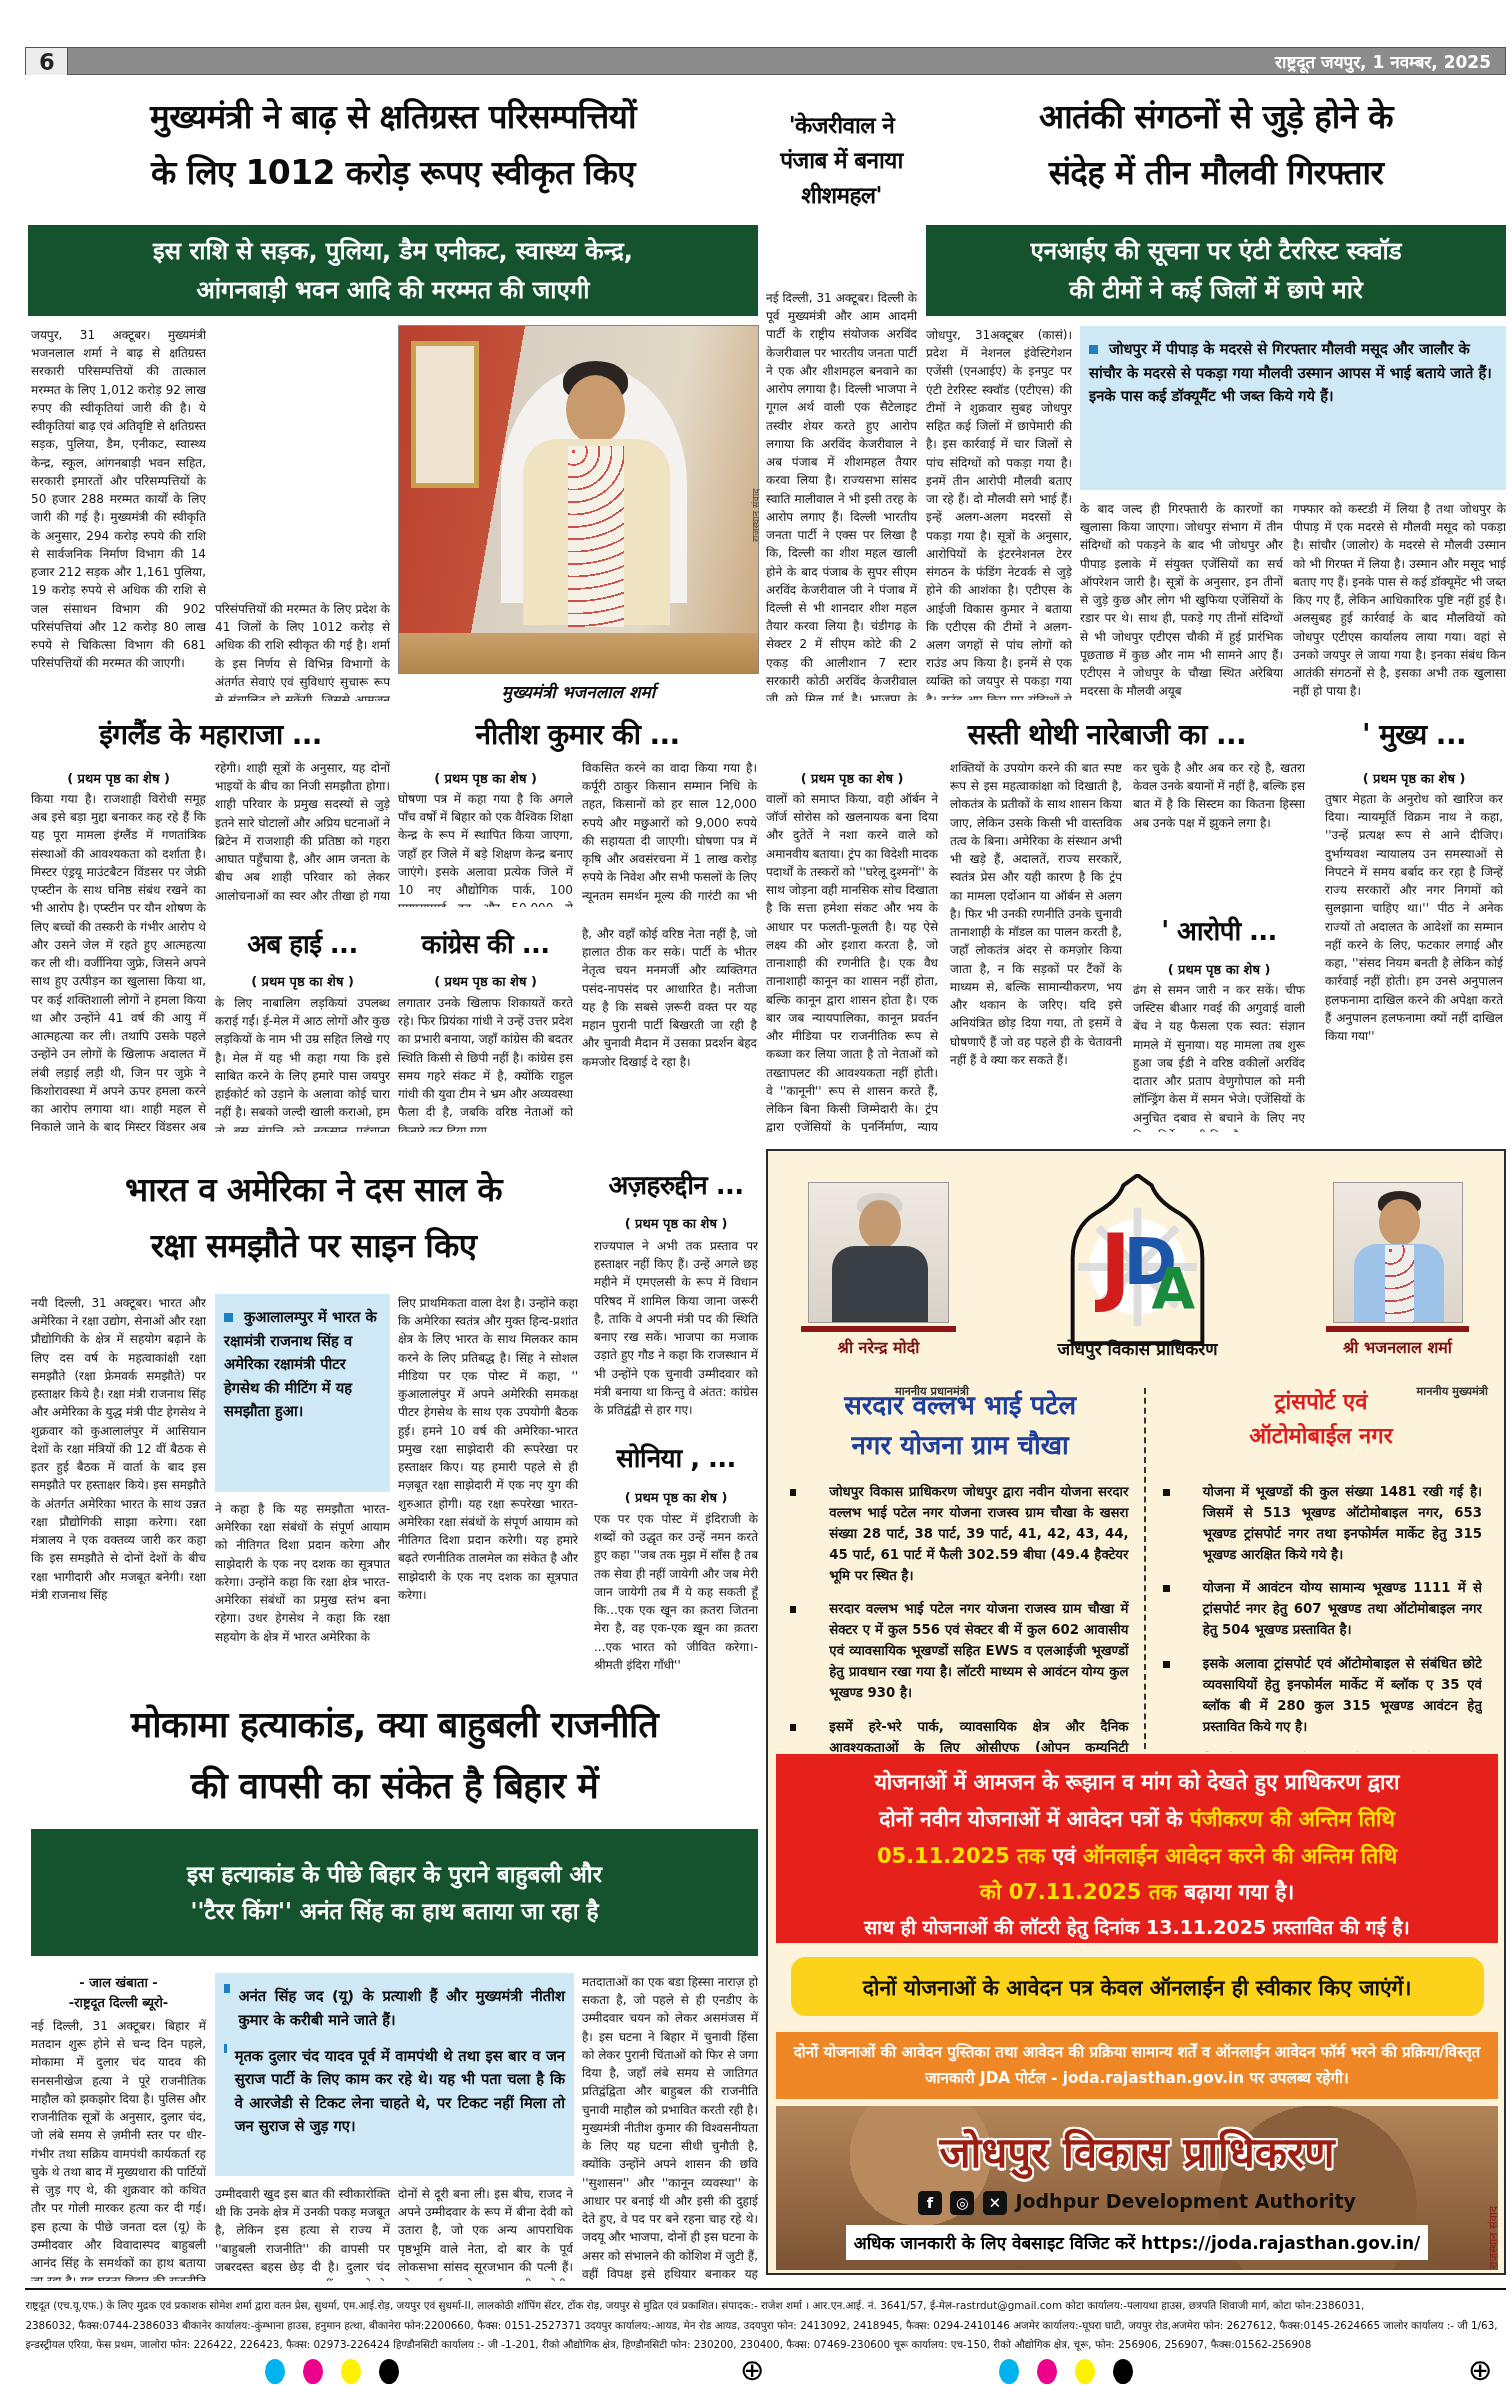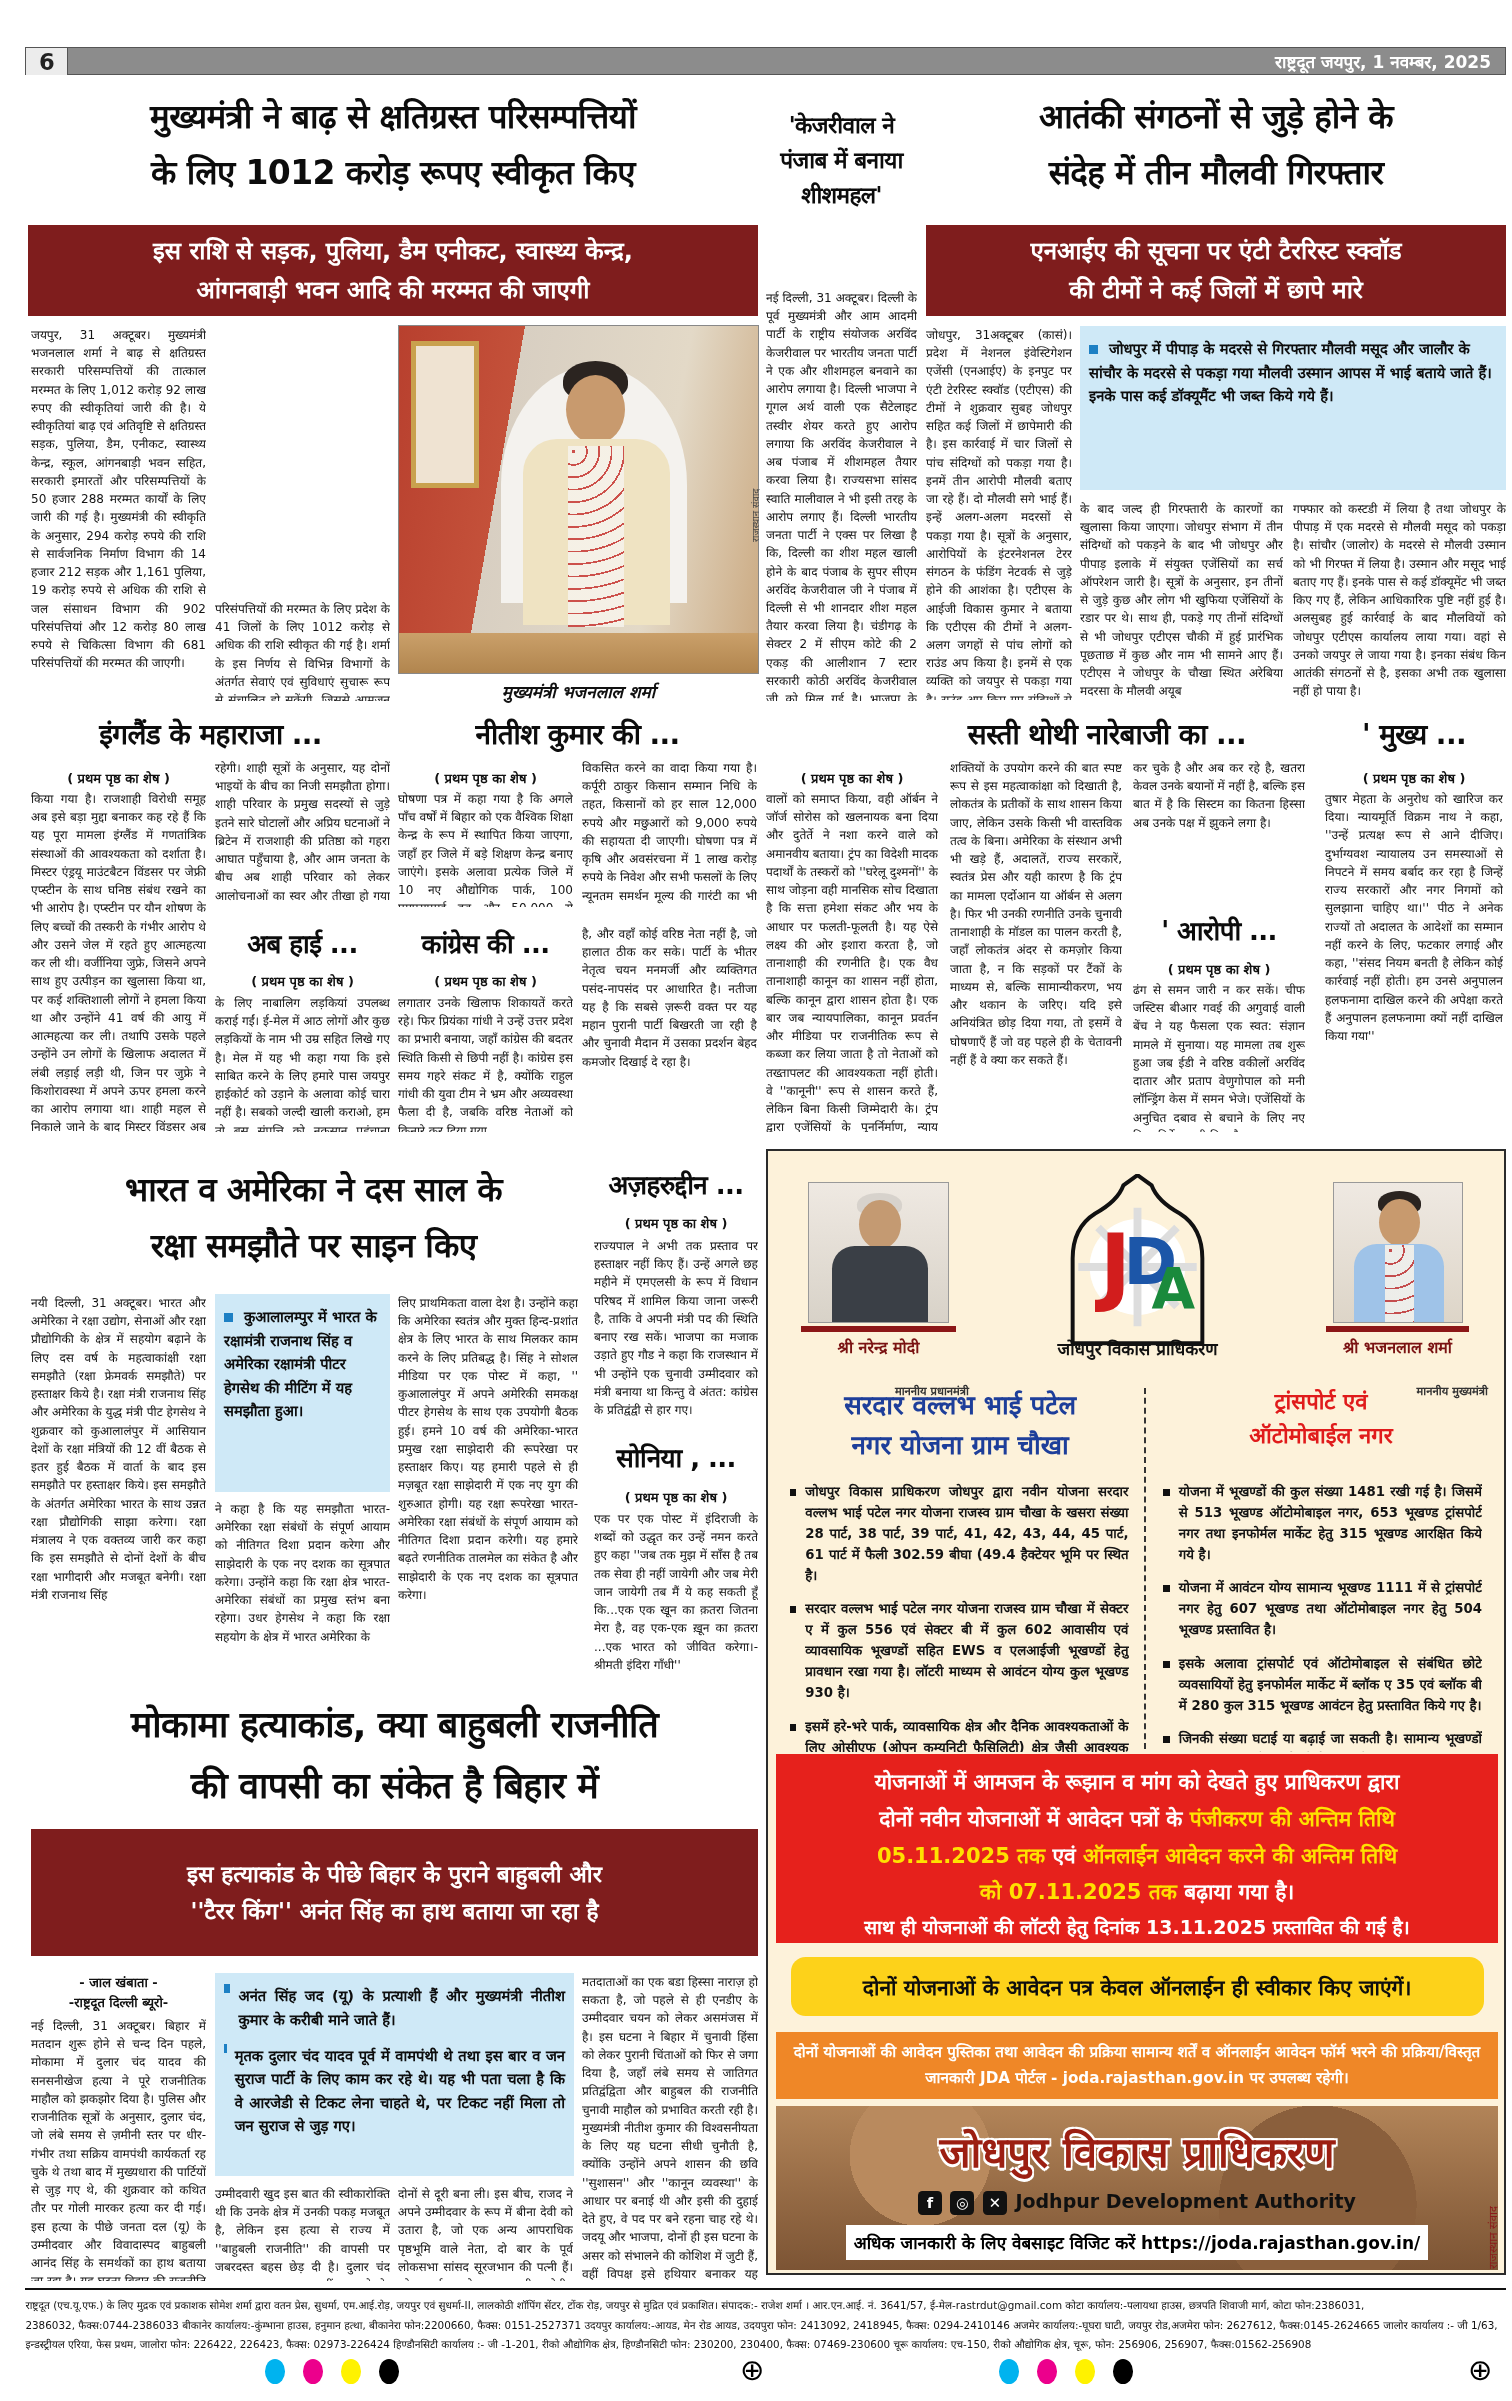--- a/index.html
+++ b/index.html
@@ -15,21 +15,21 @@
   .mast-num { background:#ececec; border-right:1.1px solid #555; color:#222;
     font-size:22.6px; font-weight:bold; display:flex; align-items:center; justify-content:center; }
   .mast-date { color:#ffffff; font-size:17px; font-weight:bold; display:flex;
     align-items:center; justify-content:flex-end; padding-right:12.4px; }
   
   .hl { font-weight:bold; color:#0c0c0c; text-align:center; letter-spacing:-0.6px; overflow:hidden; }
   .hl-xl { font-size:33px; line-height:1.7; }
   .hl-lg { font-size:28px; line-height:1.6; }
   .hl-md { font-size:26px; line-height:1.5; }
   .hl-sm { font-size:22.6px; line-height:1.55; }
-  .bluebox { background:#7f1d1d; color:#fff; text-align:center; font-weight:bold;
+  .bluebox { background:#14532d; color:#fff; text-align:center; font-weight:bold;
     display:flex; flex-direction:column; justify-content:center; overflow:hidden; }
   .bluebox div { line-height:1.6; }
   .sub44 { font-size:24px; }
   .sub40 { font-size:22.6px; }
   .cont { font-size:13px; font-weight:bold; text-align:center; color:#111; }
   .col { font-size:12px; line-height:1.52; text-align:justify; overflow:hidden; color:#141414; }
   .hilite { background:#cfe9f7; padding:11.3px 9px 9px 9px; overflow:hidden; }
   .hilite .htxt { font-size:14.7px; line-height:1.6; font-weight:600; color:#0d0d0d; text-align:justify; }
   .sqbul { display:inline-block; width:9px; height:9px; background:#1d80c4; margin-right:8px; }
   .byline { font-size:13px; font-weight:bold; text-align:center; line-height:1.5; }
@@ -48,21 +48,21 @@
     repeating-radial-gradient(circle at 5.6px 5.6px,#c9413e 0 1.7px,#f6f2ea 1.7px 12.4px); opacity:.9; }
   .desk { position:absolute; background:linear-gradient(#caa06a,#b1854e); }
   .small-photo { border:0.6px solid #999; position:absolute; overflow:hidden; }
   .mbar { position:absolute; background:#8c1717; height:5.6px; }
   .pcap-n { font-size:16px; font-weight:bold; color:#7a1212; text-align:center; }
   .pcap-t { font-size:11.3px; font-weight:bold; color:#333; text-align:right;margin-top:26px; }
   
   .ad { background:#fdf2da; border:2.3px solid #2b2b2b; }
   .plan-title-blue { color:#1d3e9a; font-size:26px; font-weight:bold; text-align:center; line-height:1.55; }
   .plan-title-red { color:#e01b1b; font-size:22px; font-weight:bold; text-align:center; line-height:1.55; }
-  .ad-bullet { display:flex; margin-bottom:12.4px; }
+  .ad-bullet { display:flex; margin-bottom:12.4px;gap:24px; }
   .ad-bullet .mark { flex:0 0 6.8px; width:6.8px; height:6.8px; background:#111; margin:8px 9px 0 0; }
   .ad-bullet .txt { font-size:13.3px; line-height:1.58; font-weight:600; text-align:justify; color:#141414; }
   .redbox { background:#e6211c; color:#fff; text-align:center; font-weight:bold; overflow:hidden; }
   .redbox .ln { font-size:21px; line-height:1.75; }
   .yl { color:#ffe100; }
   .yellowbox { background:#fdd21a; border-radius:14.7px; color:#0d0d0d; font-weight:bold;
     font-size:21px; display:flex; align-items:center; justify-content:center; text-align:center; }
   .orangebox { background:#ef8727; color:#fff; font-weight:bold; font-size:15.2px;
     display:flex; align-items:center; justify-content:center; text-align:center; line-height:1.7; padding:0 17px; }
   .banner { background:

